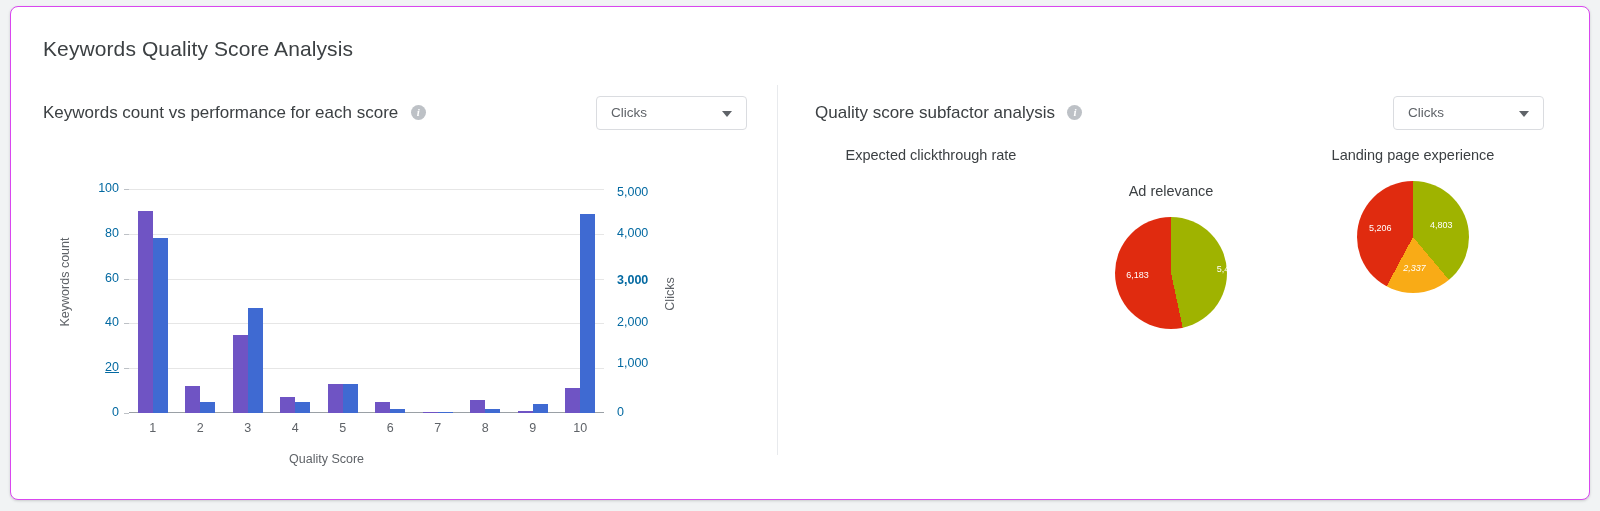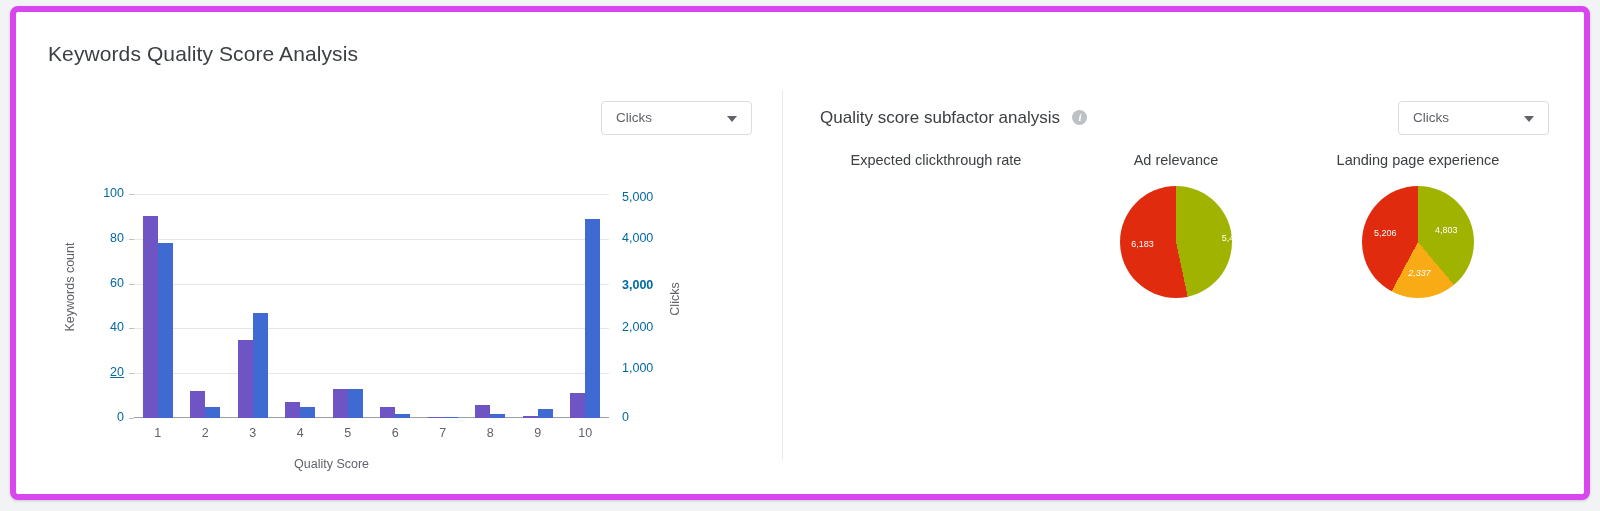--- a/index.html
+++ b/index.html
@@ -7,21 +7,21 @@
     width: 1600px; height: 511px;
     background: #f1f3f4;
     font-family: "Liberation Sans", sans-serif;
     -webkit-font-smoothing: antialiased;
   }
   .card {
     position: absolute;
     left: 10px; top: 6px;
     width: 1580px; height: 494px;
     background: #ffffff;
-    border: 6px solid #d946ef;
+    border: 1px solid #d946ef;
     border-radius: 8px;
     box-shadow: 0 1px 3px rgba(60,64,67,.14), 0 1px 2px rgba(60,64,67,.08);
     overflow: hidden;
   }
   .card-title {
     position: absolute; left: 32px; top: 30px;
     font-size: 21px; color: #3c4043; letter-spacing: .1px;
   }
   .divider-v {
     position: absolute; left: 766px; top: 78px;
@@ -113,20 +113,24 @@
 </style>
 </head>
 <body>
 
 <div class="card">
 
   <div class="card-title">Keywords Quality Score Analysis</div>
 
   <div class="divider-v"></div>
 
+  <div class="panel-head" style="left:32px; top:96px;">
+    <span class="h-title">Keywords count vs performance for each score</span>
+    <span class="info-icon">i</span>
+  </div>
   <div class="dropdown" style="left:585px; top:89px;">
     <span class="dd-label">Clicks</span>
     <span class="caret"></span>
   </div>
 
   <div id="bar-chart">
     <div class="axis-title y-left-title">Keywords count</div>
     <div class="axis-title y-right-title">Clicks</div>
     <div class="axis-title x-title">Quality Score</div>
     <div class="plot" id="plot">
@@ -213,21 +217,21 @@
   </div>
   <div class="dropdown" style="left:1382px; top:89px;">
     <span class="dd-label">Clicks</span>
     <span class="caret"></span>
   </div>
 
   <div id="pie-panel">
   <div class="pie-block" style="left: 0px;">
         <div class="pie-title">Expected clickthrough rate</div>
       </div>
-      <div class="pie-block" style="left: 240px;">
+      <div class="pie-block" style="left: 240px; margin-top: 36px;">
         <div class="pie-title">Ad relevance</div>
         <div class="pie-wrap">
           <div class="pie" style="background: conic-gradient(rgb(159, 179, 0) 0deg, rgb(159, 179, 0) 167.882deg, rgb(249, 171, 22) 167.882deg, rgb(249, 171, 22) 167.882deg, rgb(224, 43, 15) 167.882deg, rgb(224, 43, 15) 360deg);"></div>
           <div class="pie-lbl" style="left: 74.8212px; top: 46.6223px; padding-left: 27px;">5,403</div>
           <div class="pie-lbl" style="left: 11.1788px; top: 53.3777px;">6,183</div>
         </div>
       </div>
       <div class="pie-block" style="left: 482px;">
         <div class="pie-title">Landing page experience</div>
         <div class="pie-wrap">

